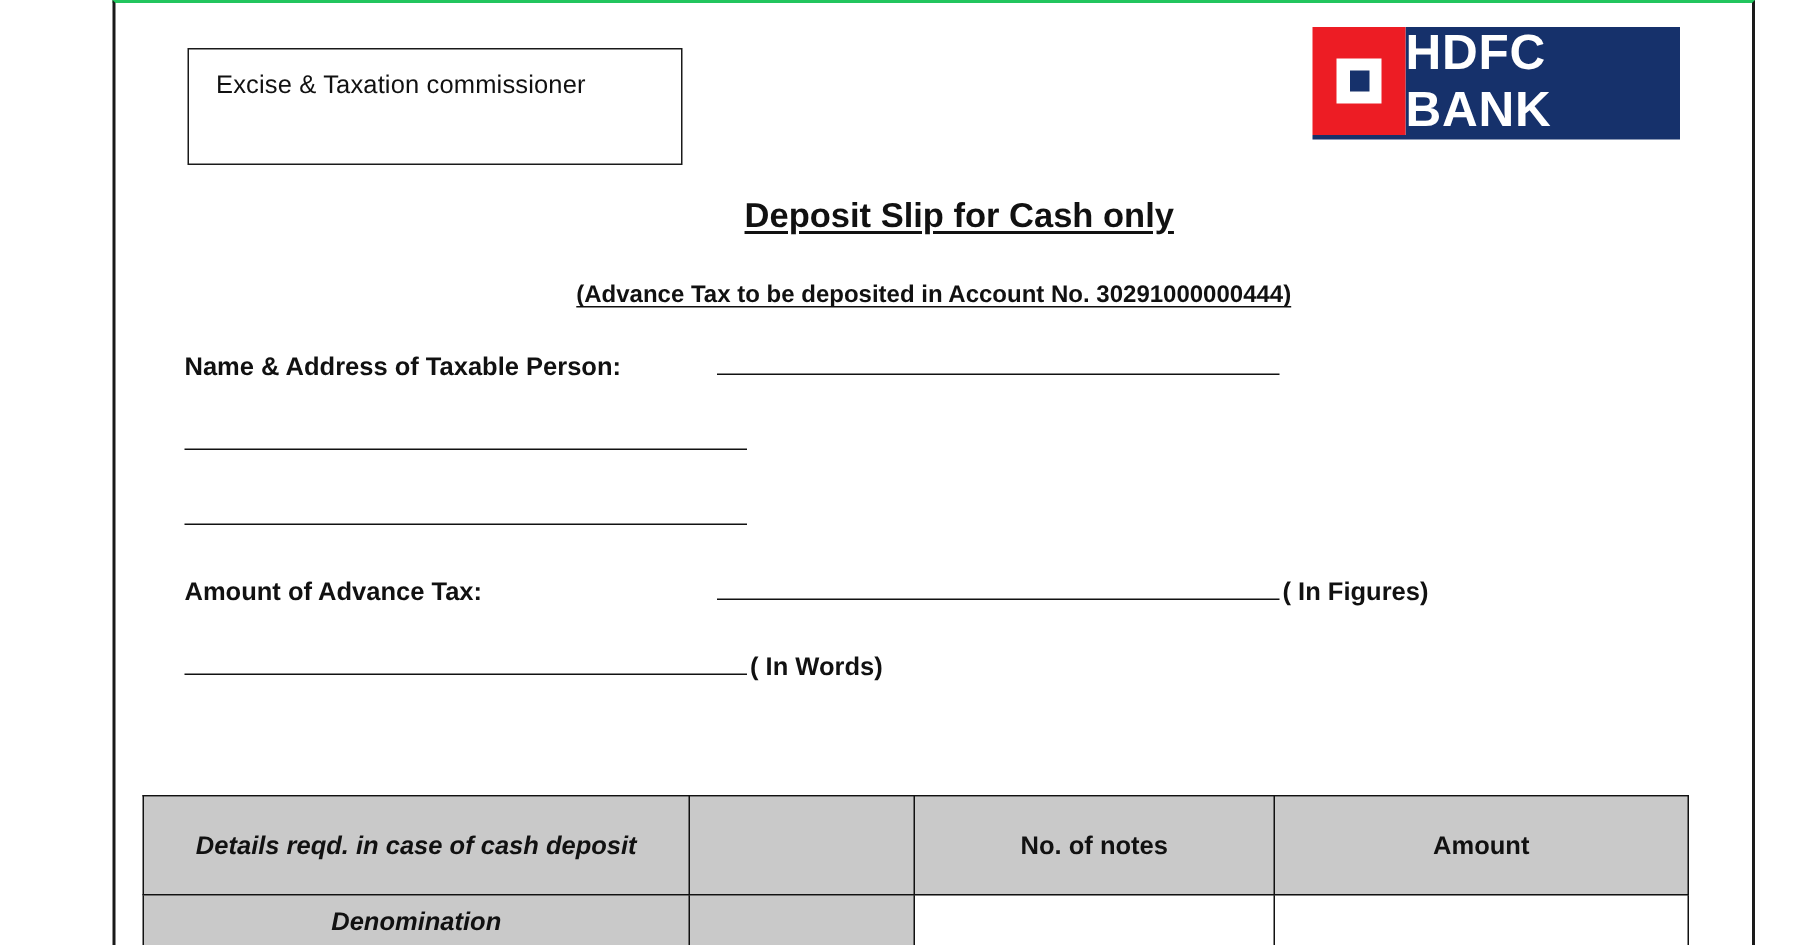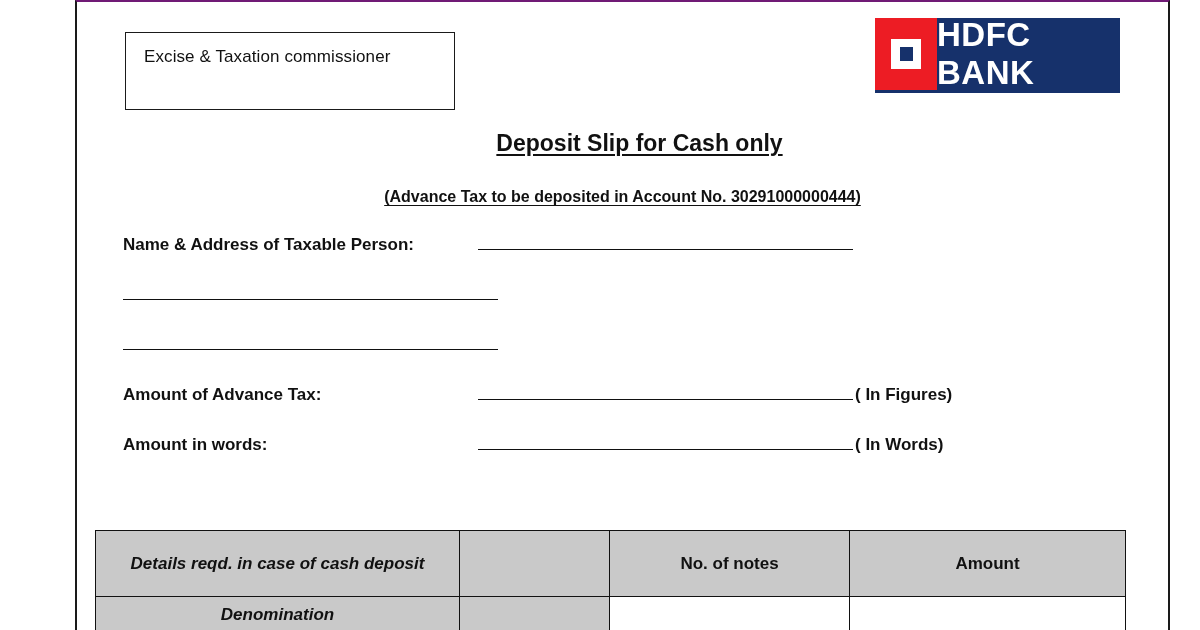--- a/index.html
+++ b/index.html
@@ -21,21 +21,21 @@
 
   
   .sheet {
     position: absolute;
     left: 75px;
     top: 0px;
     width: 1095px;
     height: 630px;
     border-left: 2px solid #1a1a1a;
     border-right: 2px solid #1a1a1a;
-    border-top: 2px solid #701a75;
+    border-top: 2px solid #22c55e;
     background: #ffffff;
     box-sizing: border-box;
   }
 
   
   .office-box {
     position: absolute;
     left: 48px;
     top: 30px;
     width: 330px;
@@ -250,21 +250,20 @@
         <div class="field-suffix"></div>
       </div>
 
       <div class="field-row">
         <div class="field-label">Amount of Advance Tax:</div>
         <div class="field-line line-w4"></div>
         <div class="field-suffix">( In Figures)</div>
       </div>
 
       <div class="field-row">
-        <div class="field-label">Amount in words:</div>
         <div class="field-line line-w5"></div>
         <div class="field-suffix">( In Words)</div>
       </div>
 
     </div>
 
     <table class="cash-table">
       <thead>
         <tr>
           <th class="col-1">Details reqd. in case of cash deposit</th>

